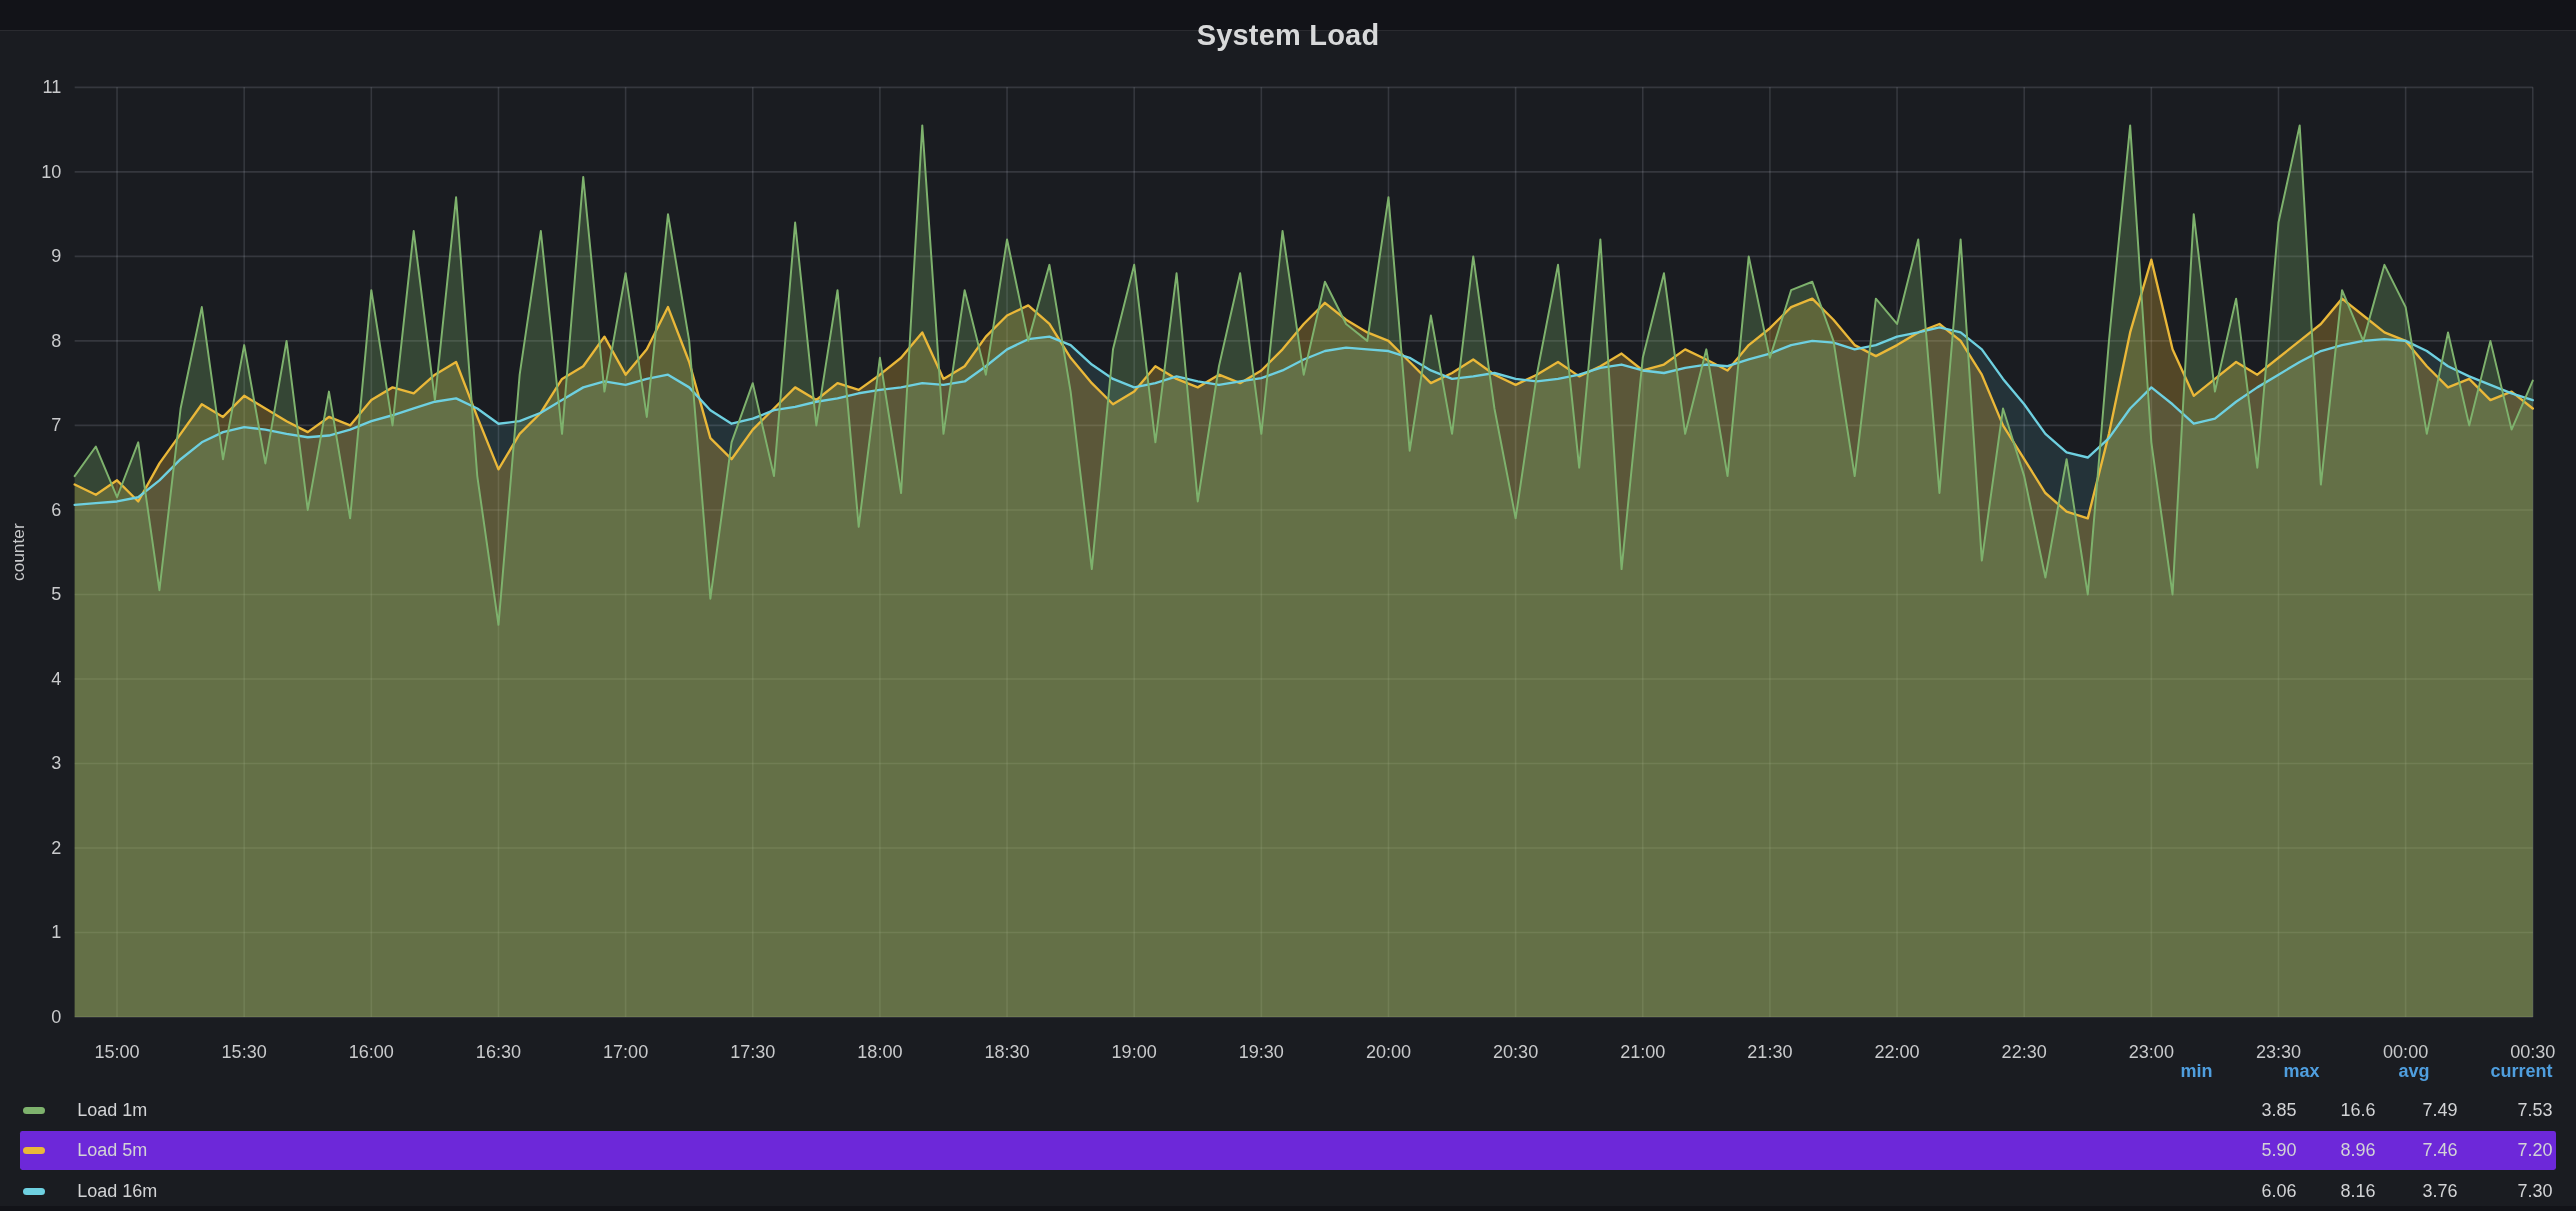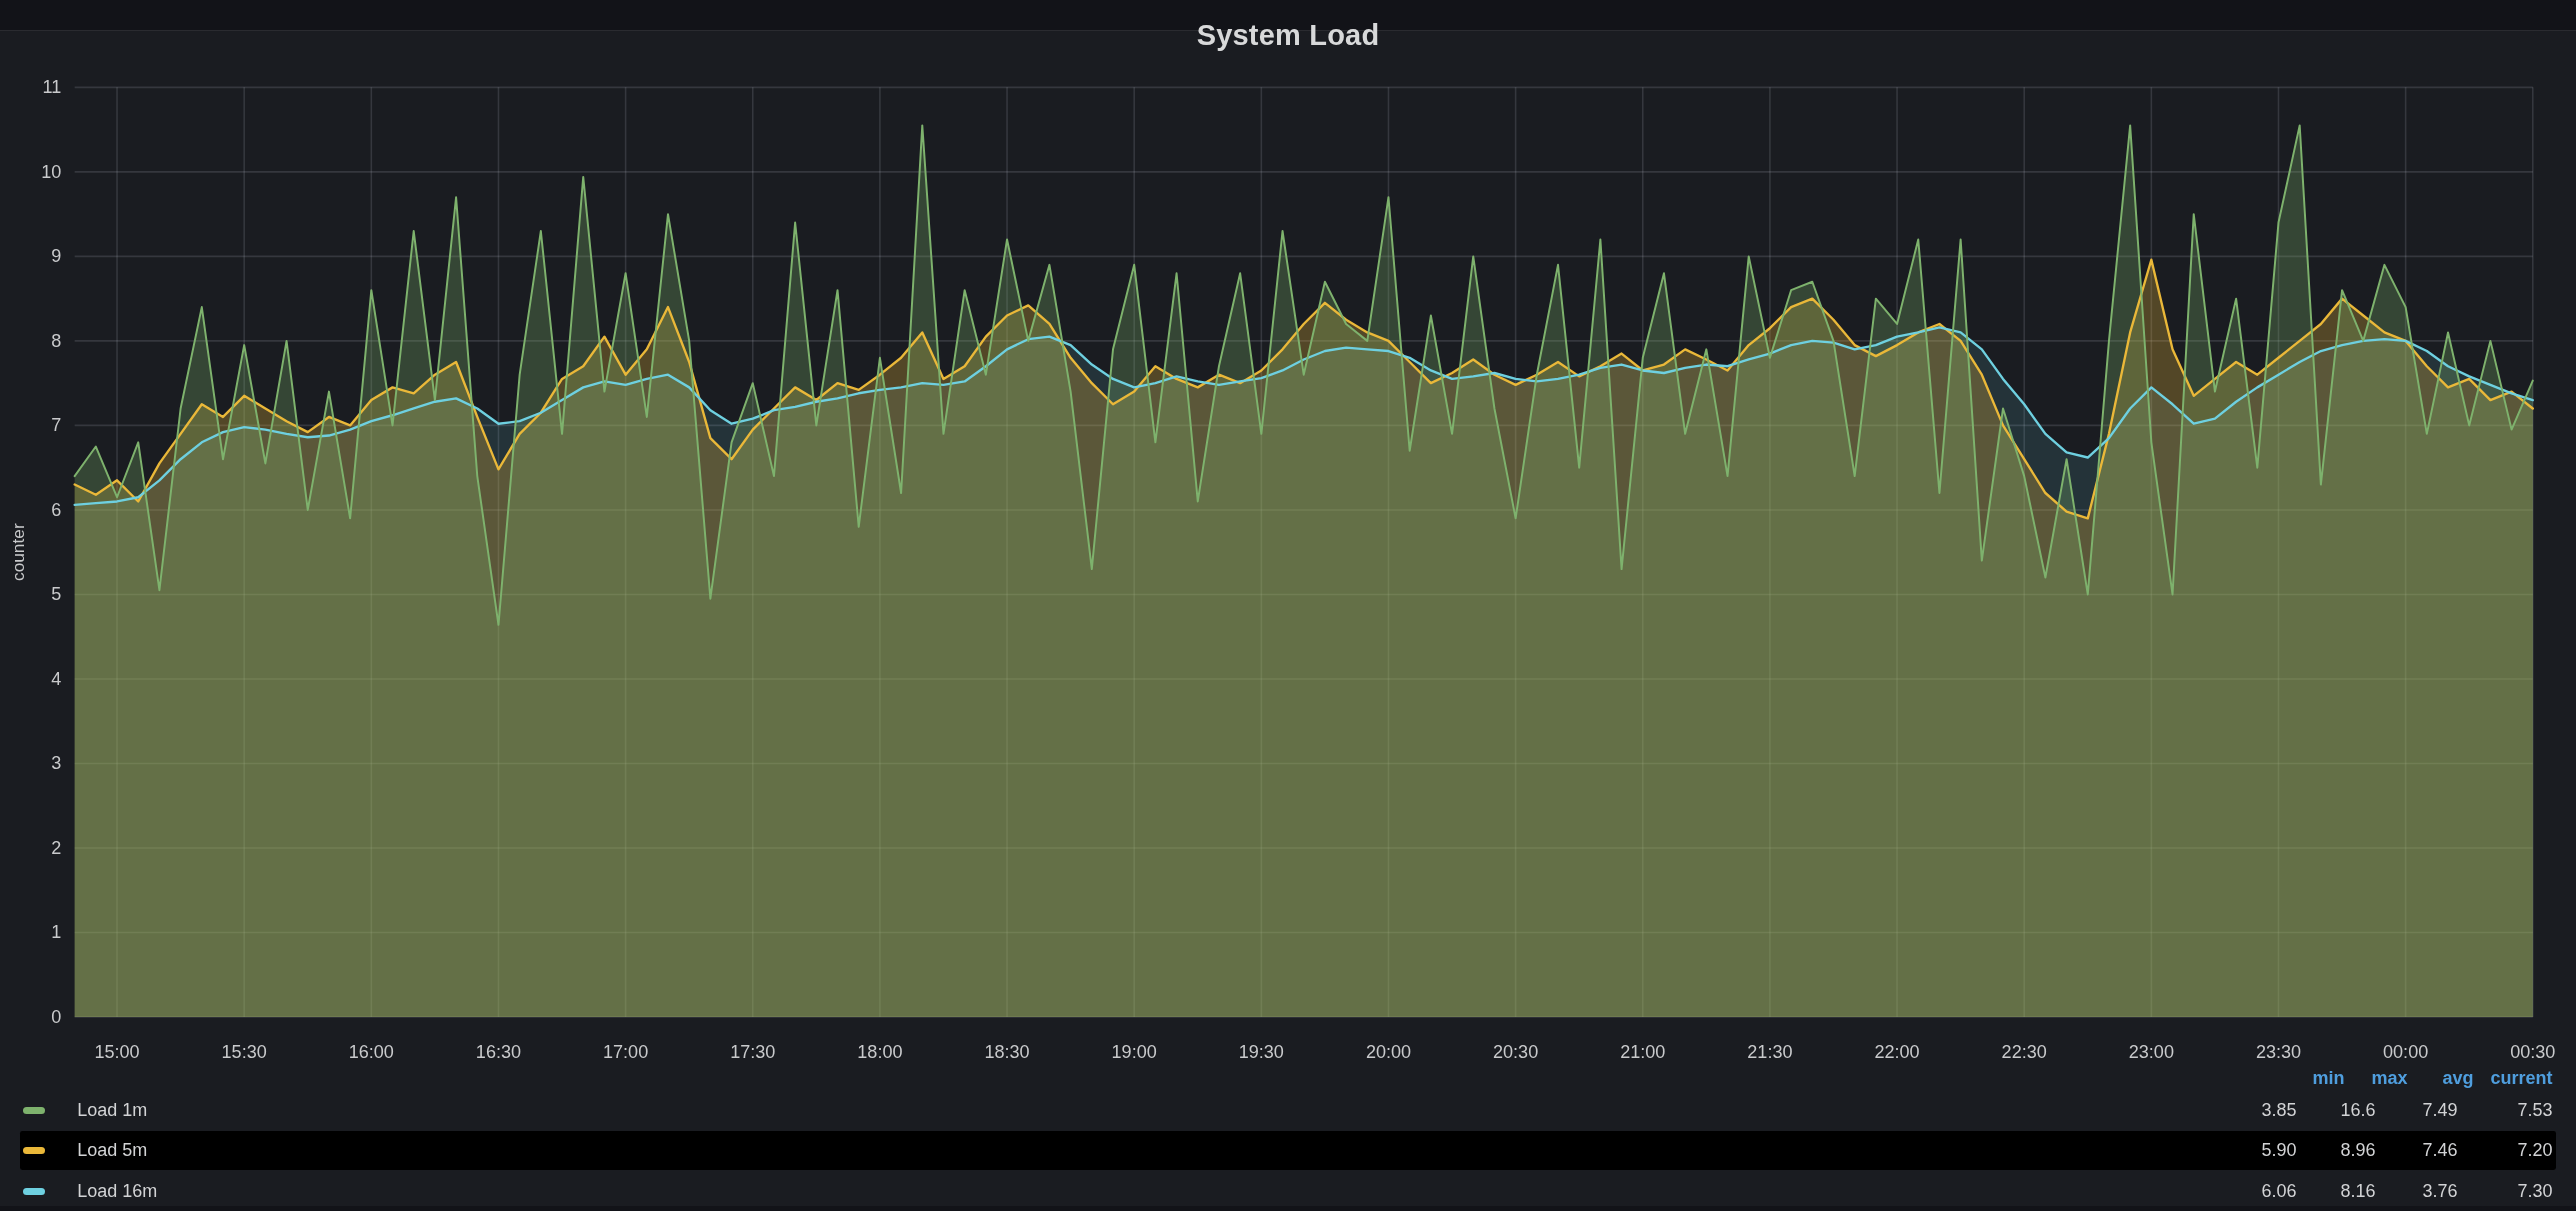--- a/index.html
+++ b/index.html
@@ -11,24 +11,24 @@
                  line-height:31px; text-align:center; font-size:29px; font-weight:600;
                  color:#d8d9da; letter-spacing:0.2px; cursor:pointer; }
   svg.chart { position:absolute; left:0; top:0; width:2576px; height:1212px; }
   .axis-tick { font-size:23px; fill:#c9cacc; }
   .axis-name { font-size:22px; fill:#c9cacc; }
 
   .legend { position:absolute; left:0; top:1056px; width:2576px; }
   .legend-row { position:absolute; left:19.6px; right:19.6px; height:39px;
                 display:flex; align-items:center; padding:0 3.9px;
                 font-size:18px; color:#d2d3d5; border-radius:2.4px; cursor:pointer;gap:16px; }
-  .legend-row.hl { background:#000000; }
+  .legend-row.hl { background:#6d28d9; }
   .legend-header { position:absolute; left:19.6px; right:19.6px; top:4.7px; height:28px;
-                   display:flex; align-items:flex-end; padding:0 3.9px;
-                   font-size:18px; font-weight:700; color:#4f9ede; }
+                   display:flex; align-items:flex-start; padding:0 3.9px;
+                   font-size:18px; font-weight:700; color:#4f9ede;gap:44px; }
   .swatch { width:22px; height:7px; border-radius:3.9px; margin-right:15.7px; flex:none; }
   .series-name { flex:none; }
   .spacer { flex:1; }
   .cell-min { width:71px;  text-align:right; flex:none; }
   .cell-max { width:63px;  text-align:right; flex:none; }
   .cell-avg { width:66px;  text-align:right; flex:none; }
   .cell-cur { width:79px; text-align:right; flex:none; }
   .row-1 { top:35px; }
   .row-2 { top:75px; }
   .row-3 { top:116px; }

